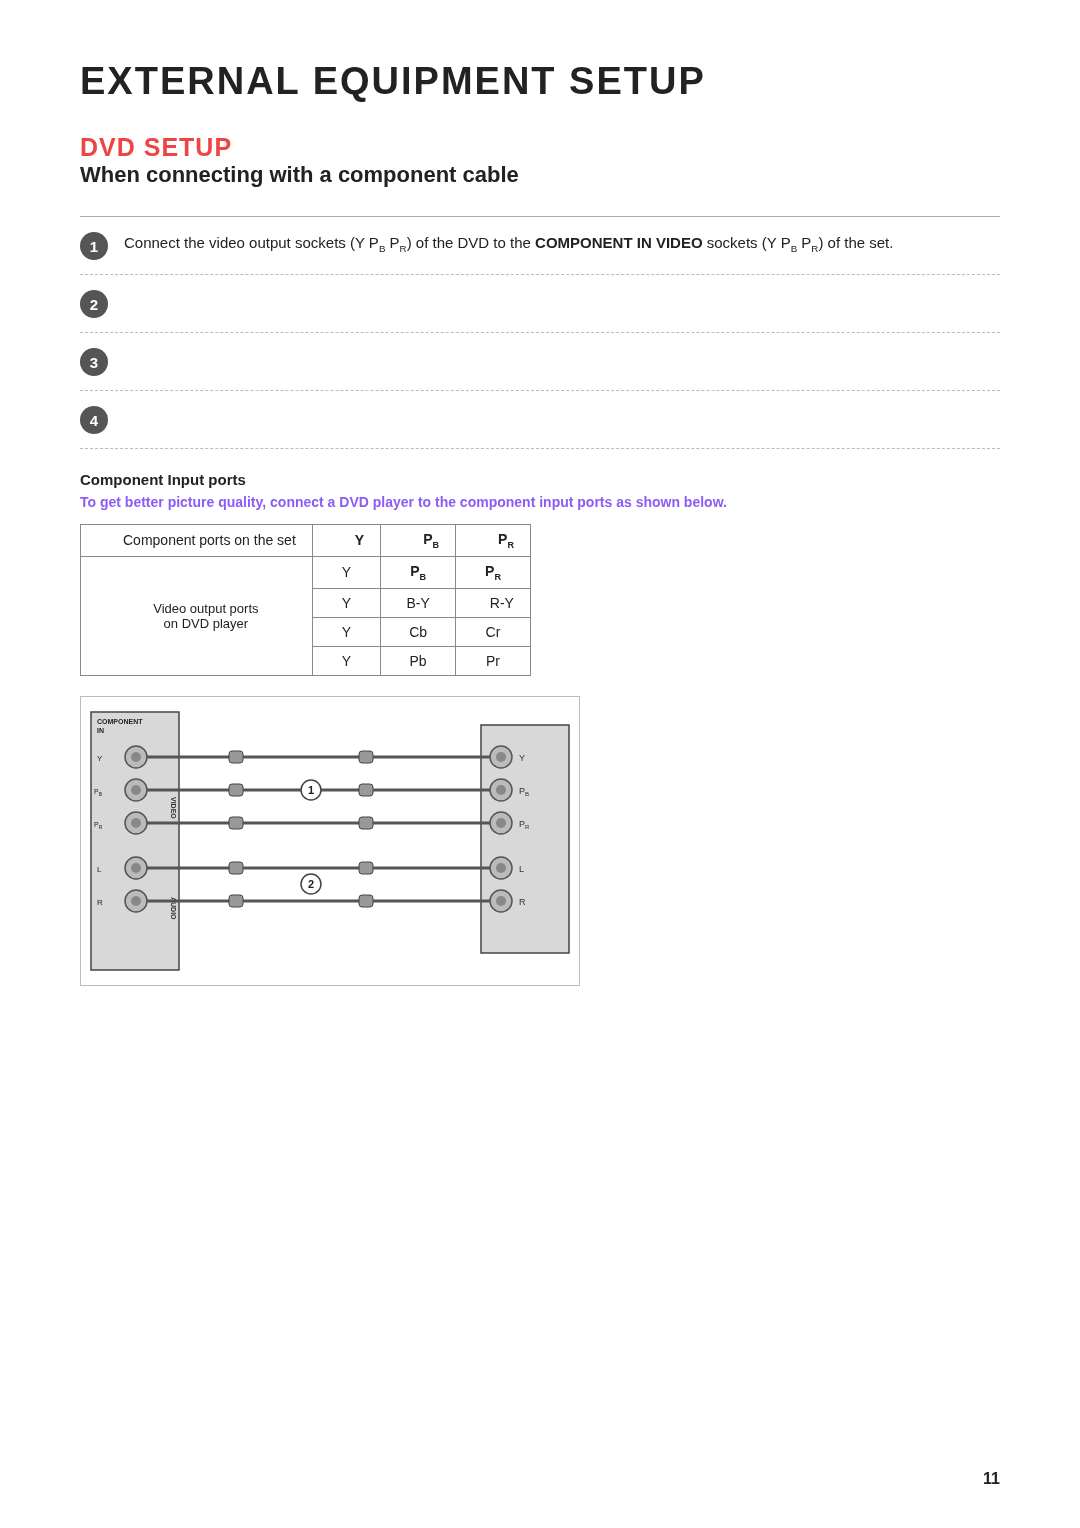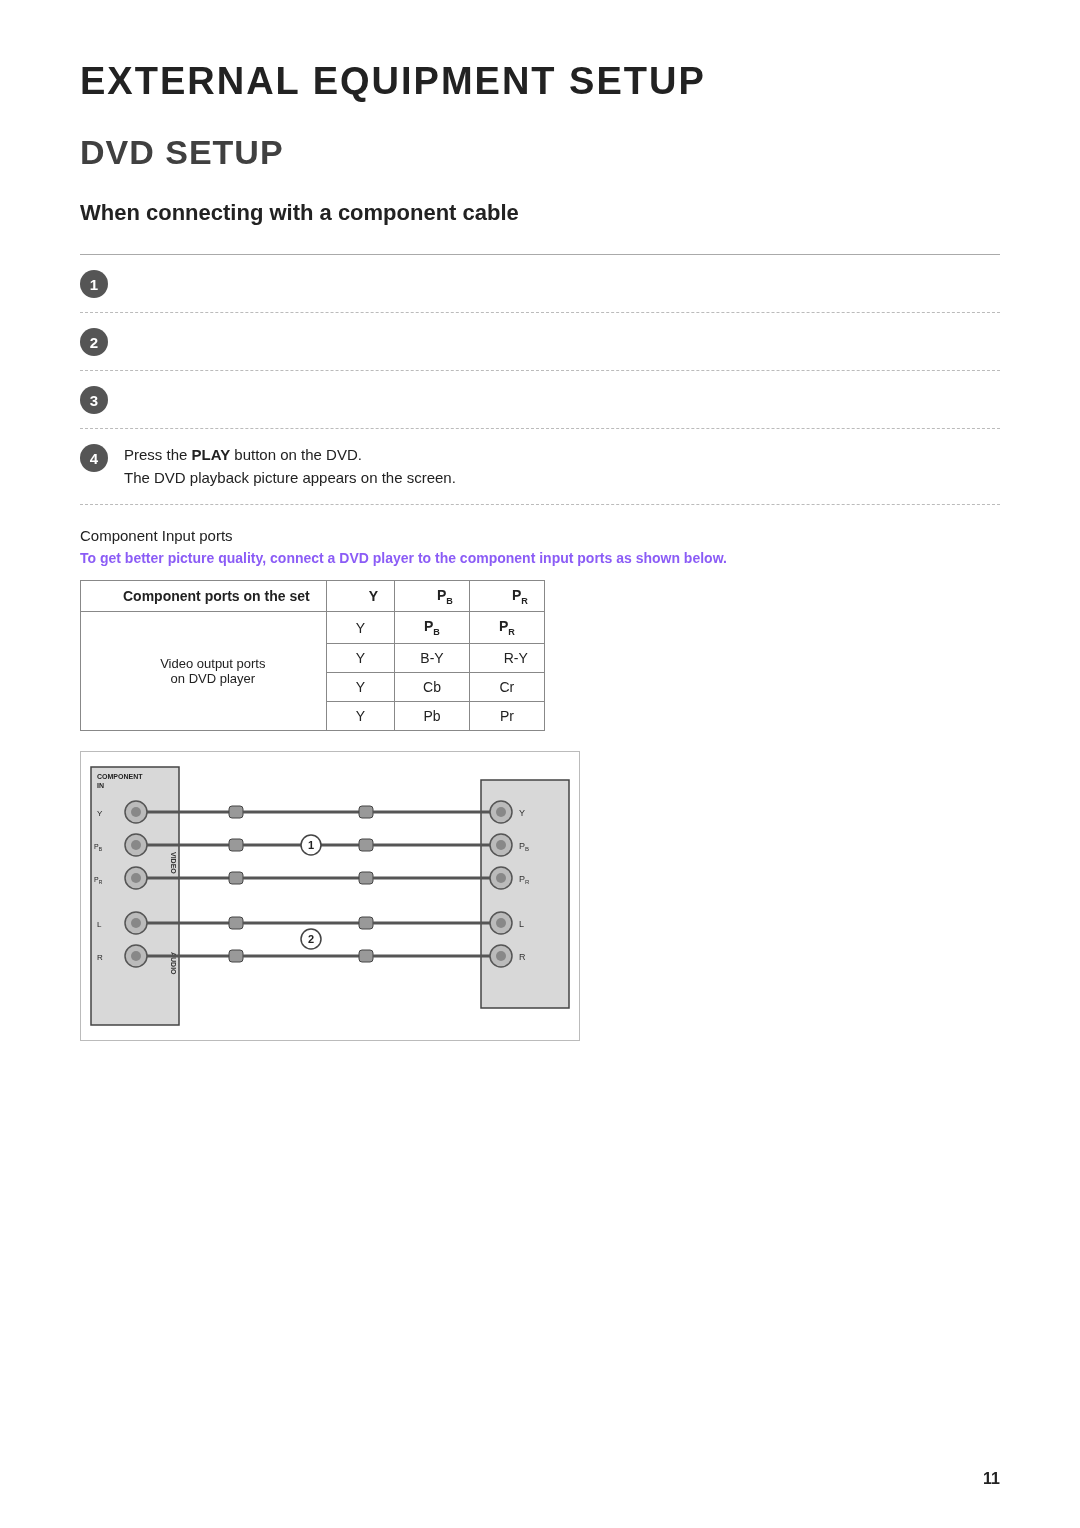--- a/index.html
+++ b/index.html
@@ -16,25 +16,24 @@
     .main-title {
       font-size: 38px;
       font-weight: 700;
       letter-spacing: 2px;
       color: #222;
       margin-bottom: 30px;
       text-transform: uppercase;
     }
 
     .section-title {
-      font-size: 34px;
+      font-size: 25px;
       font-weight: 700;
       letter-spacing: 1px;
-      color: #404040;
-      margin-bottom: 28px;
+      color: #ef4444;
       text-transform: uppercase;
     }
 
     .subsection-title {
       font-size: 22px;
       font-weight: 700;
       color: #222;
       margin-bottom: 28px;
     }
 
@@ -75,21 +74,21 @@
     .step-text b {
       font-weight: 700;
     }
 
     .component-input-section {
       margin-top: 22px;
     }
 
     .component-input-title {
       font-size: 15px;
-      font-weight: 400;
+      font-weight: 700;
       color: #222;
       margin-bottom: 6px;
     }
 
     .component-input-desc {
       font-size: 14px;
       font-weight: 700;
       color: #8b5cf6;
       margin-bottom: 14px;
     }
@@ -126,56 +125,55 @@
       font-size: 14px;
     }
 
     table.component-table td, table.component-table th {
       border: 1px solid #888;
       padding: 6px 16px;
       color: #222;
     }
 
     table.component-table .top-header td {
-      font-weight: 700;
+      font-weight: 400;
       background: #fff;
       font-size: 14px;
       padding-left: 42px;
     }
 
   </style>
 </head>
 <body>
 
 <h1 class="main-title">EXTERNAL EQUIPMENT SETUP</h1>
 
 <h2 class="section-title">DVD SETUP</h2>
 
 <h3 class="subsection-title">When connecting with a component cable</h3>
 
 <div class="steps-container">
 
   <div class="step-row">
     <div class="step-circle">1</div>
+    <div class="step-text">
+      Connect the video output sockets (Y P<sub>B</sub> P<sub>R</sub>) of the DVD to the <b>COMPONENT IN VIDEO</b> sockets (Y P<sub>B</sub> P<sub>R</sub>) of the set.
+    </div>
   </div>
 
   <div class="step-row">
     <div class="step-circle">2</div>
   </div>
 
   <div class="step-row">
     <div class="step-circle">3</div>
   </div>
 
   <div class="step-row">
     <div class="step-circle">4</div>
-    <div class="step-text">
-      Press the <b>PLAY</b> button on the DVD.<br>
-      The DVD playback picture appears on the screen.
-    </div>
   </div>
 
 </div>
 
 <div class="component-input-section">
 
   <div class="component-input-title">Component Input ports</div>
   <div class="component-input-desc">To get better picture quality, connect a DVD player to the component input ports as shown below.</div>
 
   <table class="component-table">

